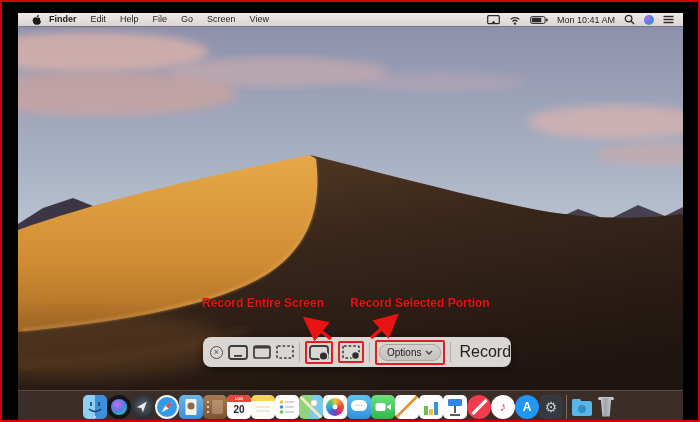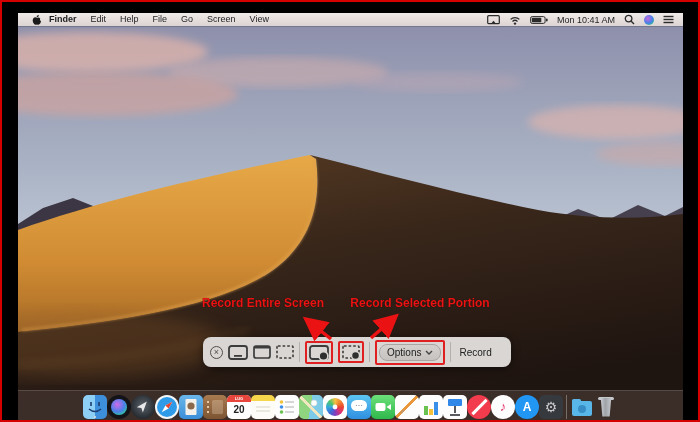--- a/index.html
+++ b/index.html
@@ -37,21 +37,21 @@
   .shot-toolbar{position:absolute;left:185px;top:324px;width:294px;height:30px;z-index:5;
                 background:#d9d6d3;border-radius:8px;box-shadow:0 2px 9px rgba(0,0,0,.5);
                 display:flex;align-items:center;padding:0 7px;gap:5px;}
   .tb-close{width:13px;height:13px;border:1.5px solid #4f4f4f;border-radius:50%;color:#4f4f4f;
             font-size:9px;line-height:10px;text-align:center;box-sizing:border-box;flex:0 0 auto;cursor:default;}
   .tb-icon{display:block;flex:0 0 auto;}
   .tb-div{width:1px;height:20px;background:#b3b0ad;flex:0 0 auto;}
   .red-box{border:2px solid #e02020;border-radius:2px;padding:2px 2px;display:flex;align-items:center;flex:0 0 auto;}
   .opt-btn{background:linear-gradient(#d4d1ce,#c6c2bf);border:1px solid #a8a5a2;border-radius:8px;
            padding:2px 7px;font-size:10px;color:#222;display:flex;align-items:center;gap:4px;white-space:nowrap;}
-  .tb-record{font-size:10px;color:#222;padding:0 3px;white-space:nowrap;}
+  .tb-record{font-size:16px;color:#222;padding:0 3px;white-space:nowrap;}
 
   
   .dock{position:absolute;left:0;right:0;bottom:0;height:31px;z-index:10;
         background:rgba(62,48,43,.9);border-top:1px solid rgba(255,255,255,.14);
         display:flex;align-items:center;justify-content:center;gap:0;}
   .dicon{width:24px;height:24px;border-radius:5px;position:relative;flex:0 0 auto;overflow:hidden;}
   .dicon.rnd{border-radius:50%;}
   .dock-div{width:1px;height:24px;background:rgba(255,255,255,.3);margin:0 3px;flex:0 0 auto;}
   .dicon svg{position:absolute;inset:0;}
 

